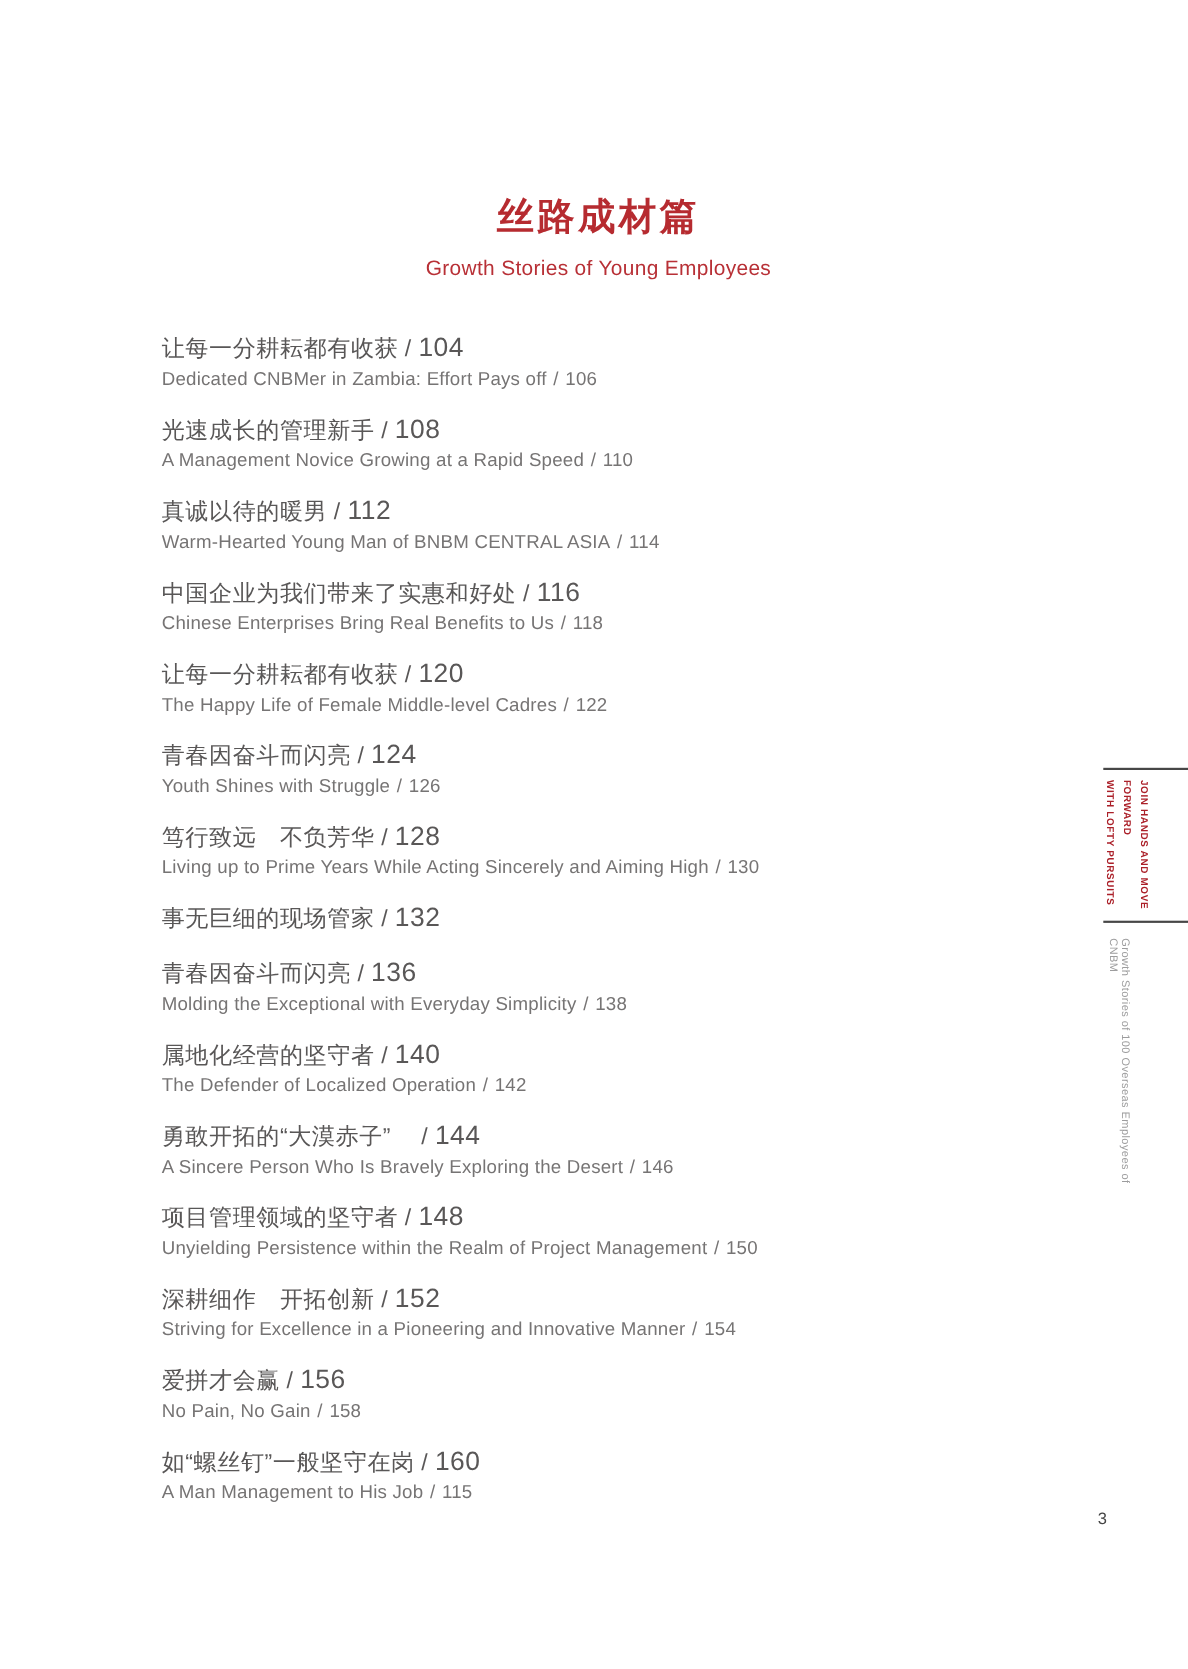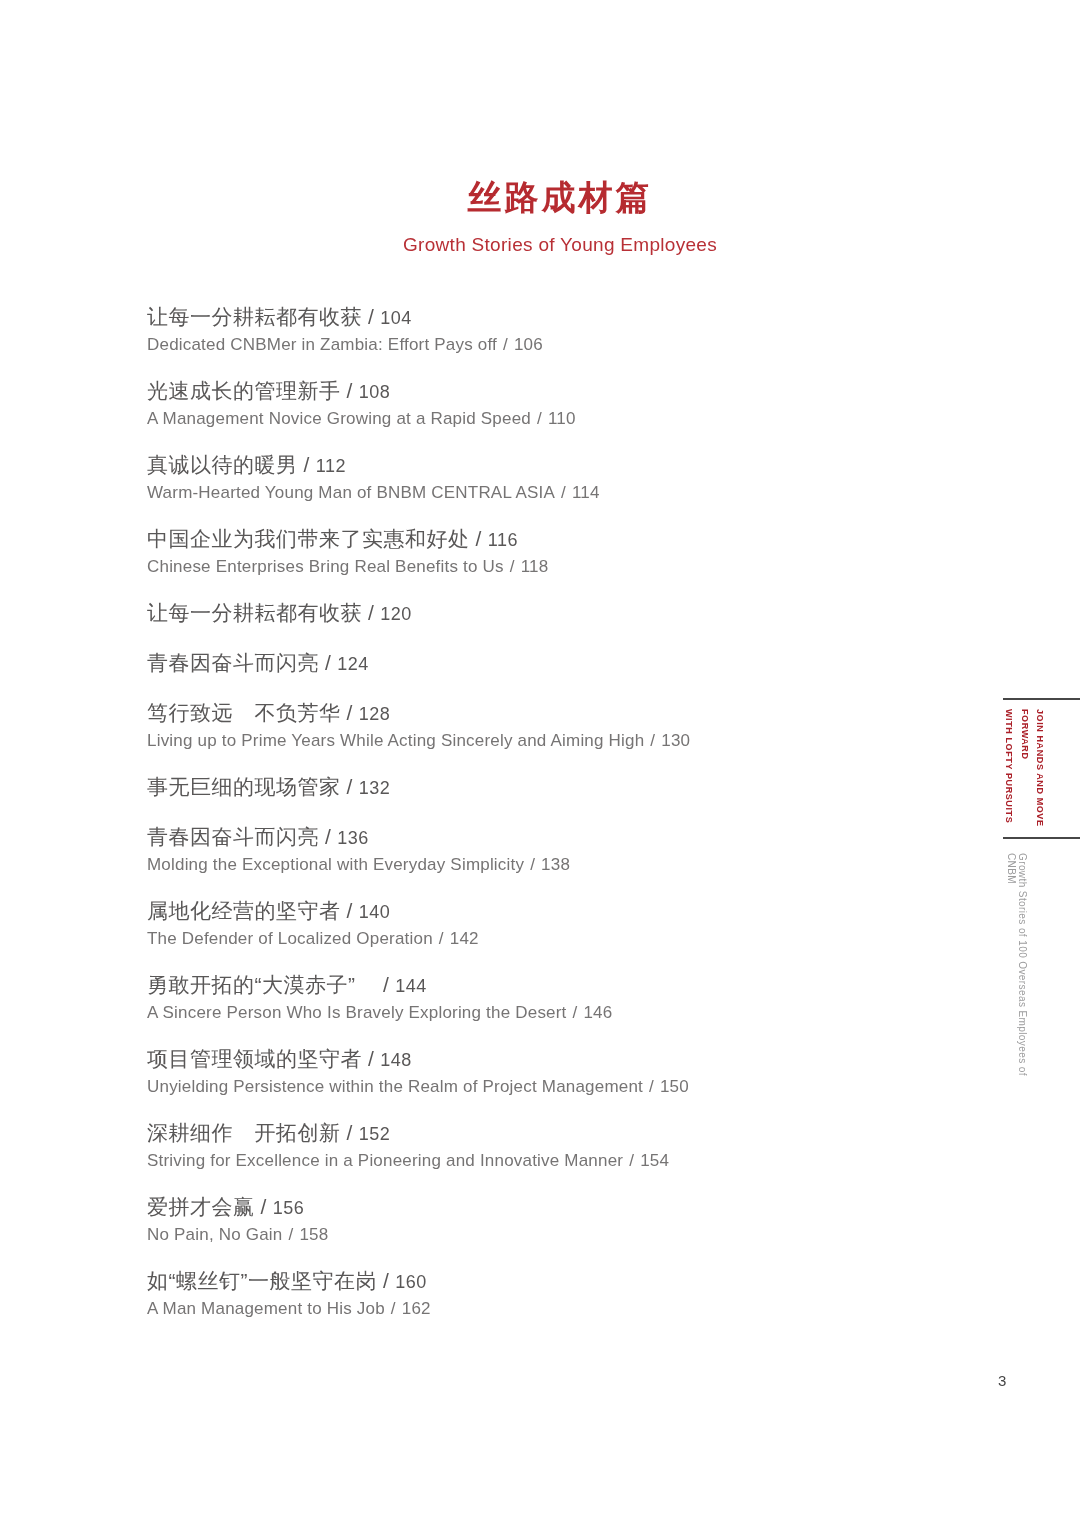--- a/index.html
+++ b/index.html
@@ -13,21 +13,21 @@
     height: 1517px;
     background: #ffffff;
     overflow: hidden;
     font-family: "Liberation Sans", "DejaVu Sans", sans-serif;
   }
 
   
   .header {
     position: absolute;
     top: 178px;
-    left: 60px;
+    left: 44px;
     width: 1000px;
     text-align: center;
   }
   .title-zh {
     margin: 0;
     font-family: "DejaVu Serif", "Liberation Serif", serif;
     font-weight: bold;
     font-size: 34px;
     line-height: 38px;
     letter-spacing: 3px;
@@ -58,21 +58,21 @@
     white-space: nowrap;
   }
   .en-line {
     font-size: 17px;
     line-height: 24px;
     color: #767474;
     letter-spacing: 0.2px;
     white-space: nowrap;
   }
   .sep { padding: 0 6px; }
-  .zh-line .pg { font-size: 18px; margin-top: 48px; }
+  .zh-line .pg { font-size: 24px; margin-top: 48px; }
 
   
   .rule {
     position: absolute;
     left: 1003px;
     width: 77px;
     height: 2px;
     background: #474747;
   }
   .rule-top { top: 698px; }
@@ -154,26 +154,32 @@
         </div>
         <div class="en-line">
           <span class="en-title">Chinese Enterprises Bring Real Benefits to Us</span><span class="sep">/</span><span class="pg">118</span>
         </div>
       </div>
 
       <div class="toc-item">
         <div class="zh-line">
           <span class="zh-title">让每一分耕耘都有收获</span><span class="sep">/</span><span class="pg">120</span>
         </div>
+        <div class="en-line">
+          <span class="en-title">The Happy Life of Female Middle-level Cadres</span><span class="sep">/</span><span class="pg">122</span>
+        </div>
       </div>
 
       <div class="toc-item">
         <div class="zh-line">
           <span class="zh-title">青春因奋斗而闪亮</span><span class="sep">/</span><span class="pg">124</span>
         </div>
+        <div class="en-line">
+          <span class="en-title">Youth Shines with Struggle</span><span class="sep">/</span><span class="pg">126</span>
+        </div>
       </div>
 
       <div class="toc-item">
         <div class="zh-line">
           <span class="zh-title">笃行致远　不负芳华</span><span class="sep">/</span><span class="pg">128</span>
         </div>
         <div class="en-line">
           <span class="en-title">Living up to Prime Years While Acting Sincerely and Aiming High</span><span class="sep">/</span><span class="pg">130</span>
         </div>
       </div>
@@ -236,21 +242,21 @@
         <div class="en-line">
           <span class="en-title">No Pain, No Gain</span><span class="sep">/</span><span class="pg">158</span>
         </div>
       </div>
 
       <div class="toc-item">
         <div class="zh-line">
           <span class="zh-title">如“螺丝钉”一般坚守在岗</span><span class="sep">/</span><span class="pg">160</span>
         </div>
         <div class="en-line">
-          <span class="en-title">A Man Management to His Job</span><span class="sep">/</span><span class="pg">162</span>
+          <span class="en-title">A Man Management to His Job</span><span class="sep">/</span><span class="pg">115</span>
         </div>
       </div>
     </main>
 
   <div class="rule rule-top"></div>
   <aside class="sidebar-slogan">
     <div>JOIN HANDS AND MOVE FORWARD</div>
     <div>WITH LOFTY PURSUITS</div>
   </aside>
   <div class="rule rule-bottom"></div>

